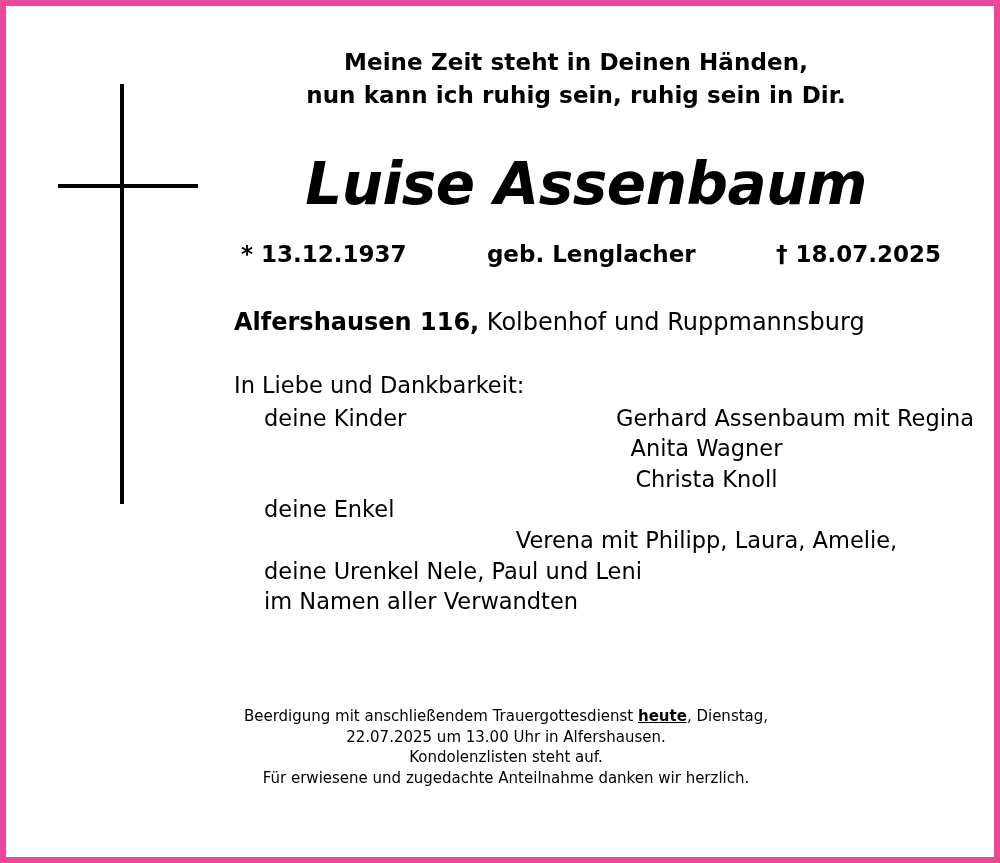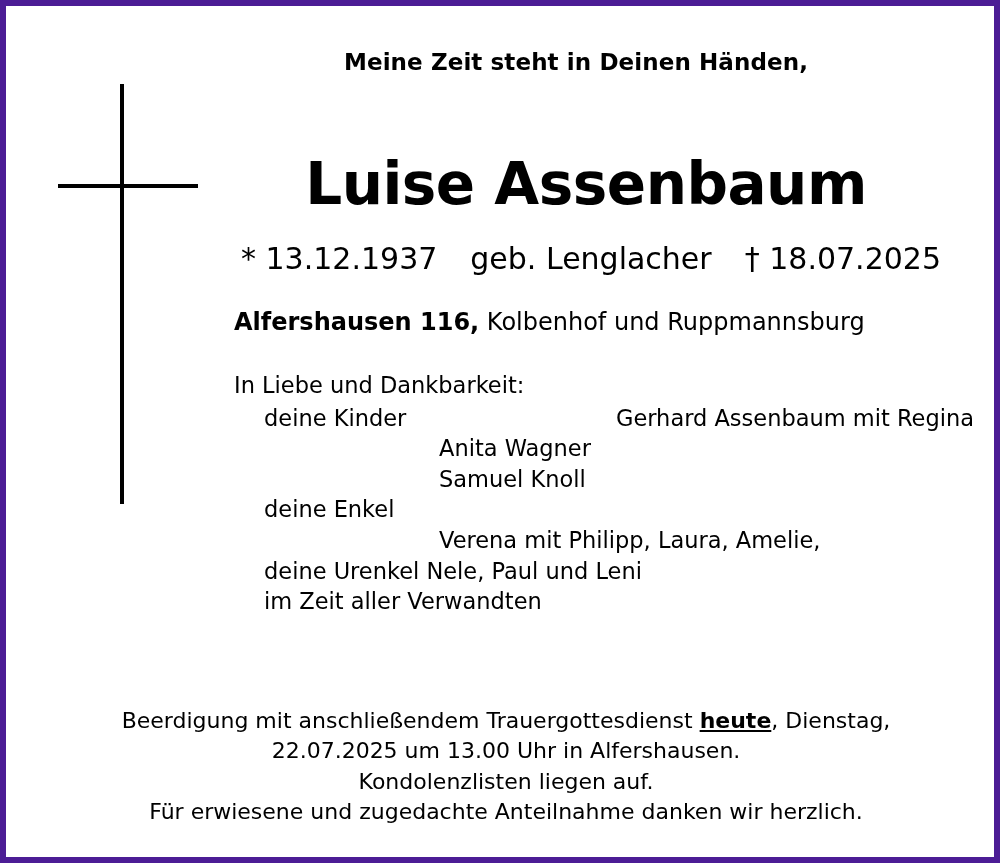--- a/index.html
+++ b/index.html
@@ -10,21 +10,21 @@
   body {
     font-family: "DejaVu Sans", sans-serif;
     color: #000000;
   }
   .page {
     position: relative;
     width: 1000px;
     height: 863px;
     box-sizing: border-box;
     background: #ffffff;
-    border: 6px solid #4c1d95;
+    border: 6px solid #ec4899;
     overflow: hidden;
   }
   .inner {
     position: relative;
     width: 100%;
     height: 100%;
     box-sizing: border-box;
   }
 
   
@@ -67,35 +67,36 @@
 
   
   .name {
     position: absolute;
     left: 200px;
     top: 148px;
     width: 760px;
     text-align: center;
     font-size: 58px;
     font-weight: 700;
+    font-style: italic;
     letter-spacing: -0.5px;
     line-height: 1.05;
   }
 
   
   .dates {
     position: absolute;
     left: 235px;
     top: 235px;
     width: 700px;
     display: flex;
     justify-content: space-between;
     align-items: baseline;
-    font-size: 30px;
-    font-weight: 400;
+    font-size: 23px;
+    font-weight: 700;
   }
   .dates .mid { flex: 0 0 auto; }
 
   
   .place {
     position: absolute;
     left: 228px;
     top: 302px;
     width: 740px;
     font-size: 24px;
@@ -117,50 +118,52 @@
     align-items: flex-start;
   }
   .fam-row .lbl {
     flex: 0 0 205px;
     padding-left: 30px;
     box-sizing: border-box;
   }
   .fam-row .val { flex: 1 1 auto; text-align: right; }
   .fam-cont {
     padding-left: 205px;
+    text-align: center;
   }
   .fam-solo {
     padding-left: 30px;
   }
 
   
   .footer {
     position: absolute;
     left: 60px;
     top: 700px;
     width: 880px;
     text-align: center;
-    font-size: 22px;
+    font-size: 15px;
     line-height: 1.38;
   }
   .footer u { text-decoration: underline; font-weight: 700; }
 </style>
 </head>
 <body>
 
 <div class="page">
   <div class="inner">
 
     <div class="cross">
       <div class="vbar"></div>
       <div class="hbar"></div>
     </div>
 
     <div class="verse">
       <div>Meine Zeit steht in Deinen Händen,</div>
+      <div>nun kann ich ruhig sein, ruhig sein in Dir.</div>
     </div>
 
     <div class="name">Luise Assenbaum</div>
 
     <div class="dates">
       <div>* 13.12.1937</div>
       <div class="mid">geb. Lenglacher</div>
       <div>† 18.07.2025</div>
     </div>
 
@@ -169,32 +172,32 @@
     </div>
 
     <div class="family">
       <div class="intro">In Liebe und Dankbarkeit:</div>
 
       <div class="fam-row">
         <div class="lbl">deine Kinder</div>
         <div class="val">Gerhard Assenbaum mit Regina</div>
       </div>
       <div class="fam-cont">Anita Wagner</div>
-      <div class="fam-cont">Samuel Knoll</div>
+      <div class="fam-cont">Christa Knoll</div>
 
       <div class="fam-row">
         <div class="lbl">deine Enkel</div>
       </div>
       <div class="fam-cont">Verena mit Philipp, Laura, Amelie,</div>
 
       <div class="fam-solo">deine Urenkel Nele, Paul und Leni</div>
-      <div class="fam-solo">im Zeit aller Verwandten</div>
+      <div class="fam-solo">im Namen aller Verwandten</div>
     </div>
 
     <div class="footer">
       <div><span>Beerdigung mit anschließendem Trauergottesdienst </span><u>heute</u><span>, Dienstag,</span></div>
       <div>22.07.2025 um 13.00 Uhr in Alfershausen.</div>
-      <div>Kondolenzlisten liegen auf.</div>
+      <div>Kondolenzlisten steht auf.</div>
       <div>Für erwiesene und zugedachte Anteilnahme danken wir herzlich.</div>
     </div>
 
   </div>
 </div>
 
 </body></html>

